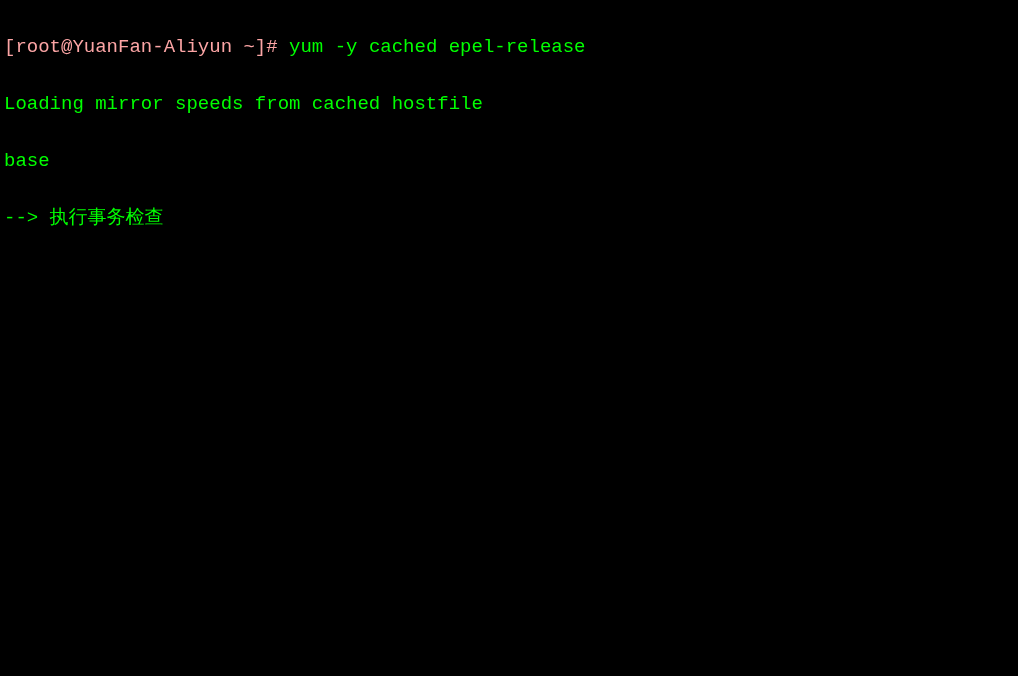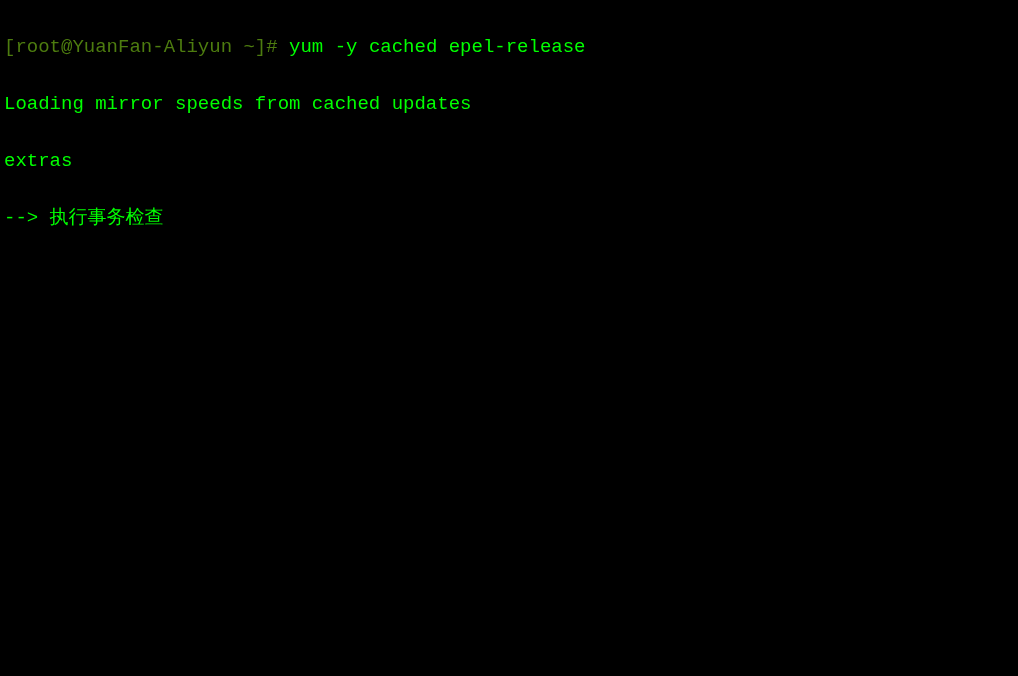--- a/index.html
+++ b/index.html
@@ -20,31 +20,31 @@
       font-weight: normal;
     }
     .terminal {
       white-space: pre;
     }
     .line {
       display: block;
       min-height: 28.5px;
     }
     .prompt-host {
-      color: #4d7c0f;
+      color: #fca5a5;
       font-family: Liberation Mono, monospace;
     }
   </style>
 </head>
 <body>
 
 <div class="terminal">
 <span class="line"><span class="prompt-host">[root@YuanFan-Aliyun ~]#</span> <span>yum -y cached epel-release</span></span>
-<span class="line">Loading mirror speeds from cached updates</span>
-<span class="line">extras</span>
+<span class="line">Loading mirror speeds from cached hostfile</span>
+<span class="line">base</span>
 <span class="line">--&gt; 执行事务检查</span>
 
 
 
 
 
 
 
 
 

